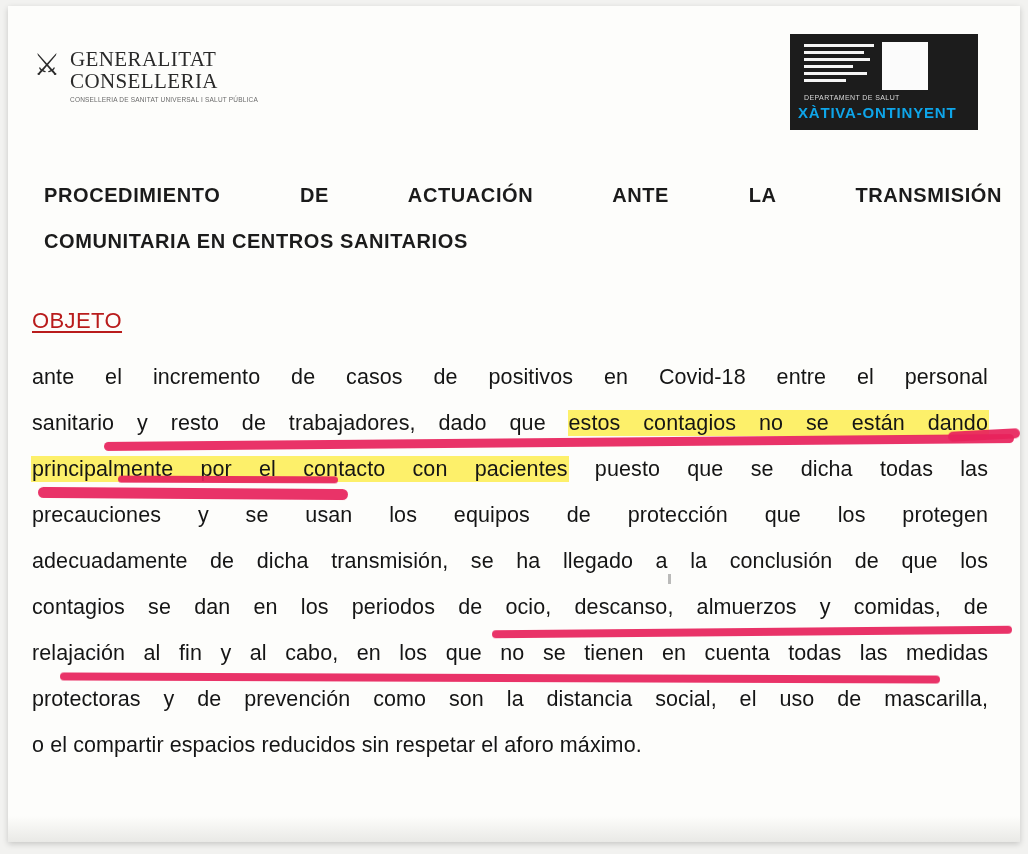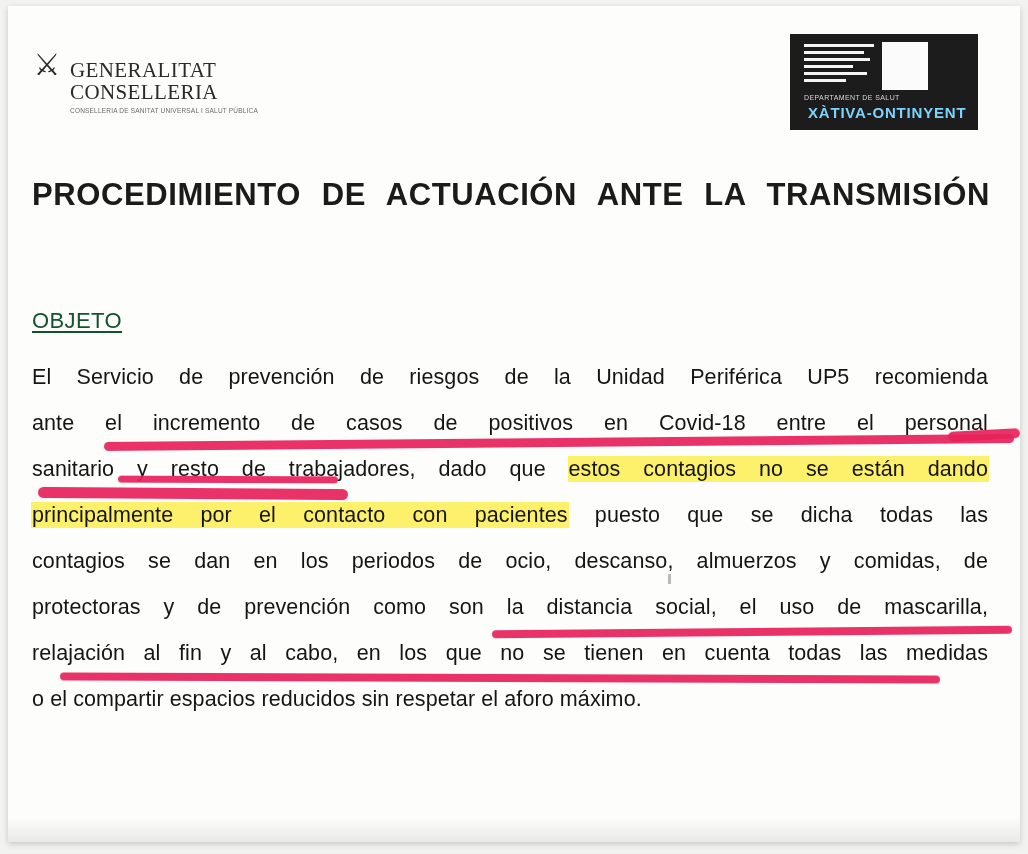--- a/index.html
+++ b/index.html
@@ -47,21 +47,21 @@
     height: 38px;
     color: #2b2b2b;
     font-size: 30px;
     line-height: 38px;
     text-align: center;
     filter: blur(0.3px);
   }
   .gv-text {
     position: absolute;
     left: 40px;
-    top: 15px;
+    top: 4px;
   }
   .gv-line1, .gv-line2 {
     font-family: "Liberation Serif", serif;
     font-size: 21px;
     letter-spacing: 0.4px;
     color: #2a2a2a;
     font-weight: 400;
     line-height: 22px;
   }
   .gv-sub {
@@ -112,53 +112,53 @@
     position: absolute;
     left: 14px;
     top: 60px;
     font-size: 7px;
     color: #d8d8d8;
     letter-spacing: 0.4px;
     filter: blur(0.6px);
   }
   .dept-name {
     position: absolute;
-    left: 18px;
+    left: 8px;
     top: 70px;
     font-size: 15px;
-    color: #7dd3fc;
+    color: #0ea5e9;
     letter-spacing: 0.8px;
     font-weight: 700;
     font-family: "Liberation Sans", sans-serif;
   }
 
   
   .doc-title {
     position: absolute;
-    left: 24px;
+    left: 36px;
     top: 168px;
     width: 958px;
-    font-size: 31px;
+    font-size: 20px;
     font-weight: 700;
     color: #1b1b1b;
     letter-spacing: 0.6px;
     line-height: 42px;
     text-align: justify;
     text-justify: inter-word;
   }
   .doc-title .l2 {
     display: block;
   }
 
   .section-heading {
     position: absolute;
     left: 24px;
     top: 302px;
     font-size: 22px;
-    color: #14532d;
+    color: #b91c1c;
     text-decoration: underline;
     text-underline-offset: 3px;
     letter-spacing: 0.4px;
   }
 
   .body-text {
     position: absolute;
     left: 24px;
     top: 348px;
     width: 956px;
@@ -244,32 +244,34 @@
       </div>
       <div class="dept-square"></div>
       <div class="dept-sub">DEPARTAMENT DE SALUT</div>
       <div class="dept-name">XÀTIVA-ONTINYENT</div>
     </div>
 
   </div>
 
   <div class="doc-title">
     <span class="line">PROCEDIMIENTO DE ACTUACIÓN ANTE LA TRANSMISIÓN</span>
+    <span class="l2">COMUNITARIA EN CENTROS SANITARIOS</span>
   </div>
 
   <div class="section-heading">OBJETO</div>
 
   <div class="body-text">
-    <span class="line">El Servicio de prevención de riesgos de la Unidad Periférica UP5 recomienda</span>
     <span class="line">ante el incremento de casos de positivos en Covid-18 entre el personal</span>
     <span class="line"><span>sanitario y resto de trabajadores, dado que </span><span class="hl">estos contagios no se están dando</span></span>
     <span class="line"><span class="hl">principalmente por el contacto con pacientes</span><span> puesto que se dicha todas las</span></span>
+    <span class="line">precauciones y se usan los equipos de protección que los protegen</span>
+    <span class="line">adecuadamente de dicha transmisión, se ha llegado a la conclusión de que los</span>
     <span class="line">contagios se dan en los periodos de ocio, descanso, almuerzos y comidas, de</span>
+    <span class="line">relajación al fin y al cabo, en los que no se tienen en cuenta todas las medidas</span>
     <span class="line">protectoras y de prevención como son la distancia social, el uso de mascarilla,</span>
-    <span class="line">relajación al fin y al cabo, en los que no se tienen en cuenta todas las medidas</span>
     <span class="line last">o el compartir espacios reducidos sin respetar el aforo máximo.</span>
   </div>
 
   <div class="marker m1"></div>
   <div class="marker m1b"></div>
   <div class="marker m2b"></div>
   <div class="marker m2"></div>
   <div class="marker m3"></div>
   <div class="marker m4"></div>
   <div class="spot"></div>

